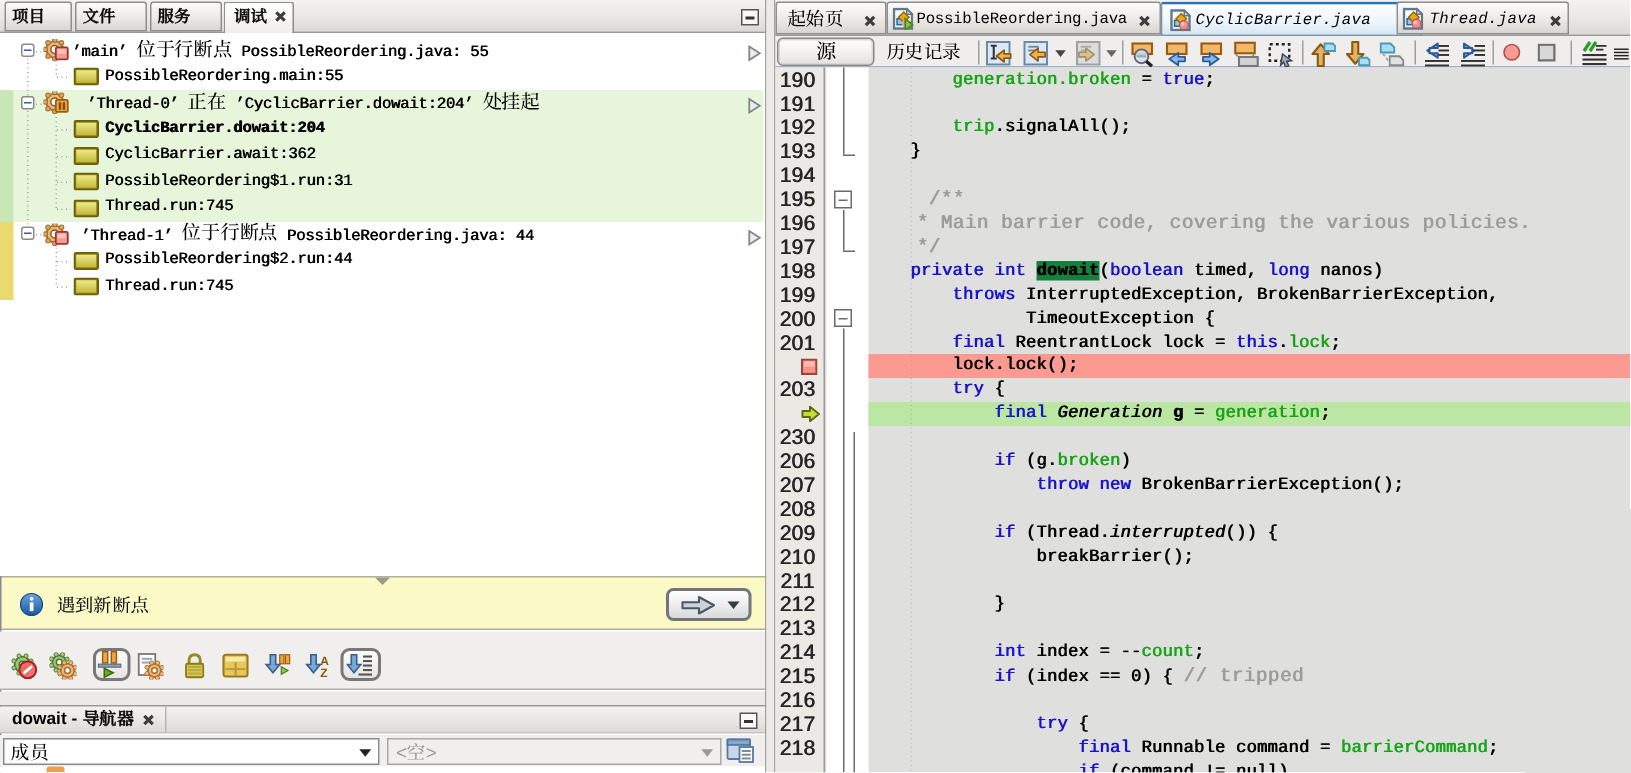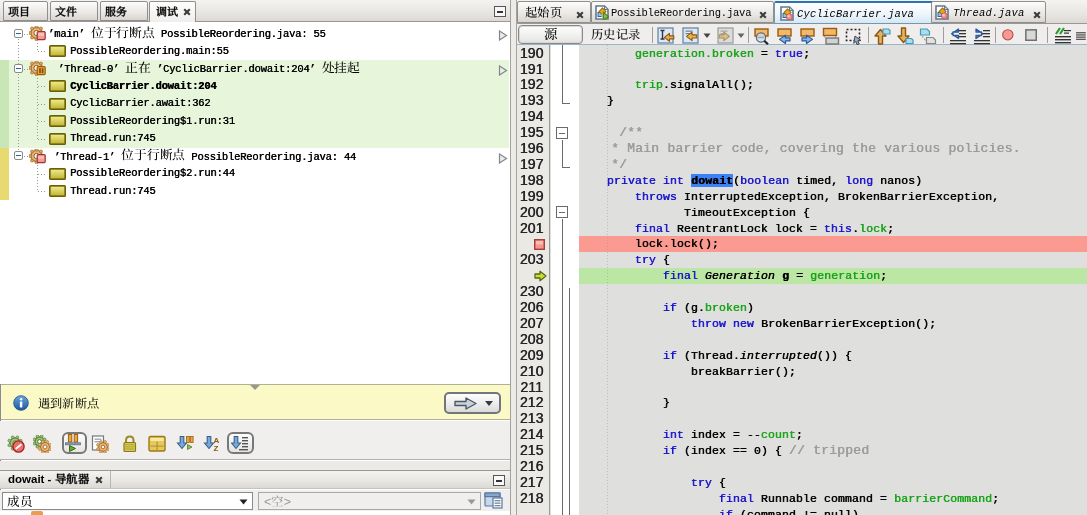--- a/index.html
+++ b/index.html
@@ -682,21 +682,21 @@
     <div class="eln" style="top:443.1px">215</div>
     <div class="eln" style="top:459px">216</div>
     <div class="eln" style="top:474.9px">217</div>
     <div class="eln" style="top:490.8px">218</div>
     <div class="cl" style="top:45.6px">        <span class="fld">generation.broken</span> = <span class="kw">true</span>;</div>
     <div class="cl" style="top:77.4px">        <span class="fld">trip</span>.signalAll();</div>
     <div class="cl" style="top:93.3px">    }</div>
     <div class="cl" style="top:125.1px"><span class="cmt">     /**</span></div>
     <div class="cl" style="top:141px"><span class="cmt">    * Main barrier code, covering the various policies.</span></div>
     <div class="cl" style="top:156.9px"><span class="cmt">    */</span></div>
-    <div class="cl" style="top:172.8px">    <span class="kw">private</span> <span class="kw">int</span> <span style="background:#3b82f6;color:#000;font-weight:bold">dowait</span>(<span class="kw">boolean</span> timed, <span class="kw">long</span> nanos)</div>
+    <div class="cl" style="top:172.8px">    <span class="kw">private</span> <span class="kw">int</span> <span style="background:#15803d;color:#000;font-weight:bold">dowait</span>(<span class="kw">boolean</span> timed, <span class="kw">long</span> nanos)</div>
     <div class="cl" style="top:188.7px">        <span class="kw">throws</span> InterruptedException, BrokenBarrierException,</div>
     <div class="cl" style="top:204.6px">               TimeoutException {</div>
     <div class="cl" style="top:220.5px">        <span class="kw">final</span> ReentrantLock lock = <span class="kw">this</span>.<span class="fld">lock</span>;</div>
     <div class="cl" style="top:236.4px">        lock.lock();</div>
     <div class="cl" style="top:252.3px">        <span class="kw">try</span> {</div>
     <div class="cl" style="top:268.2px">            <span class="kw">final</span> <span class="it">Generation</span> <b>g</b> = <span class="fld">generation</span>;</div>
     <div class="cl" style="top:300px">            <span class="kw">if</span> (g.<span class="fld">broken</span>)</div>
     <div class="cl" style="top:315.9px">                <span class="kw">throw</span> <span class="kw">new</span> BrokenBarrierException();</div>
     <div class="cl" style="top:347.7px">            <span class="kw">if</span> (Thread.<span class="it">interrupted</span>()) {</div>
     <div class="cl" style="top:363.6px">                breakBarrier();</div>

